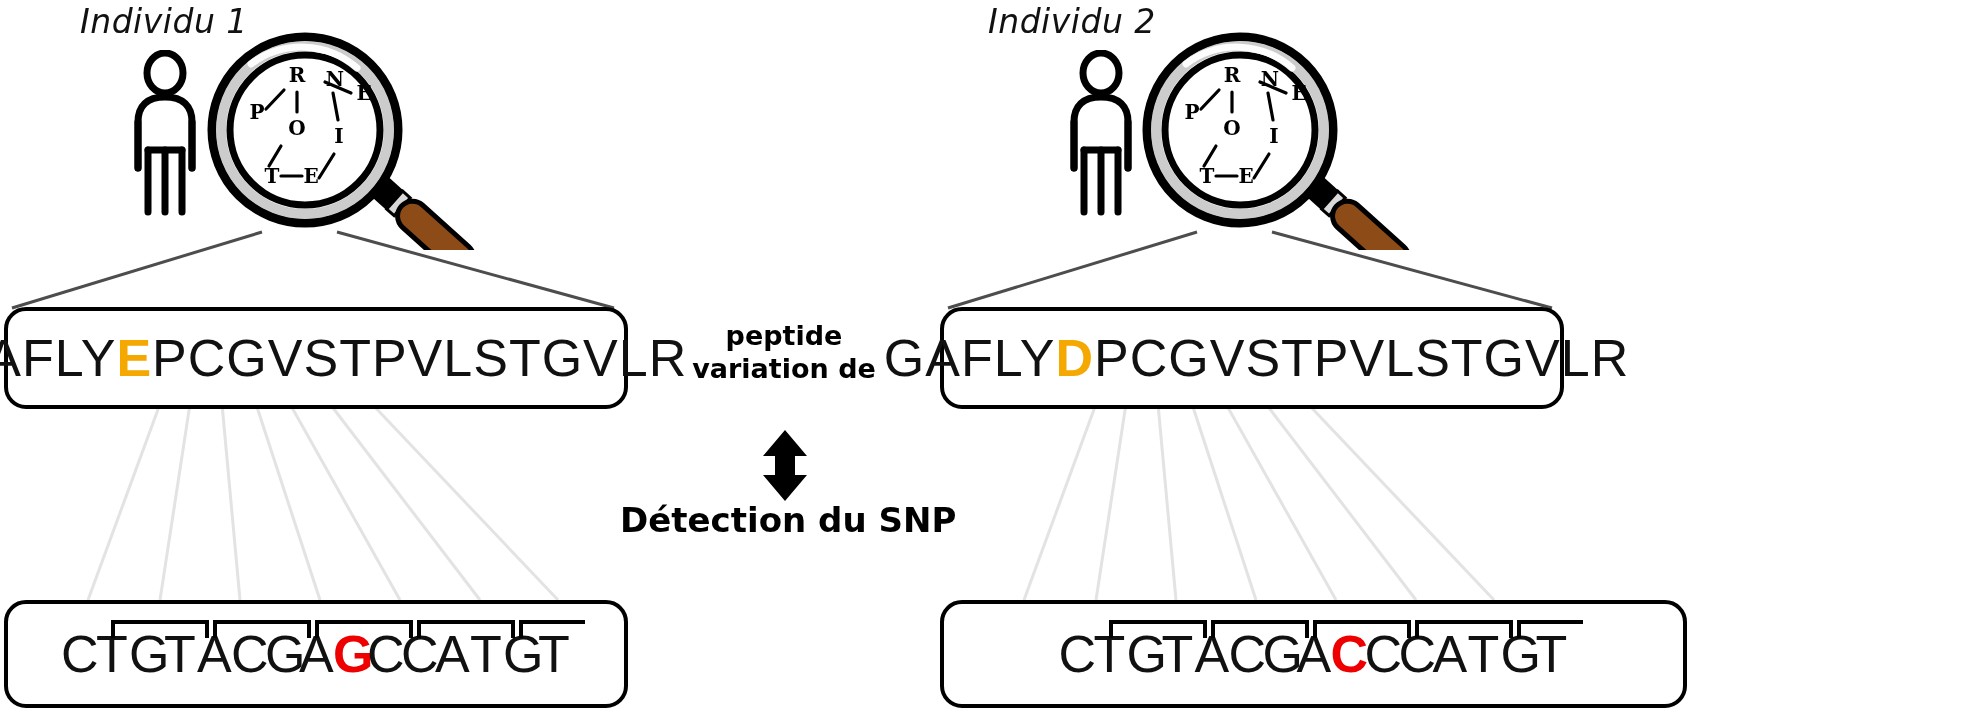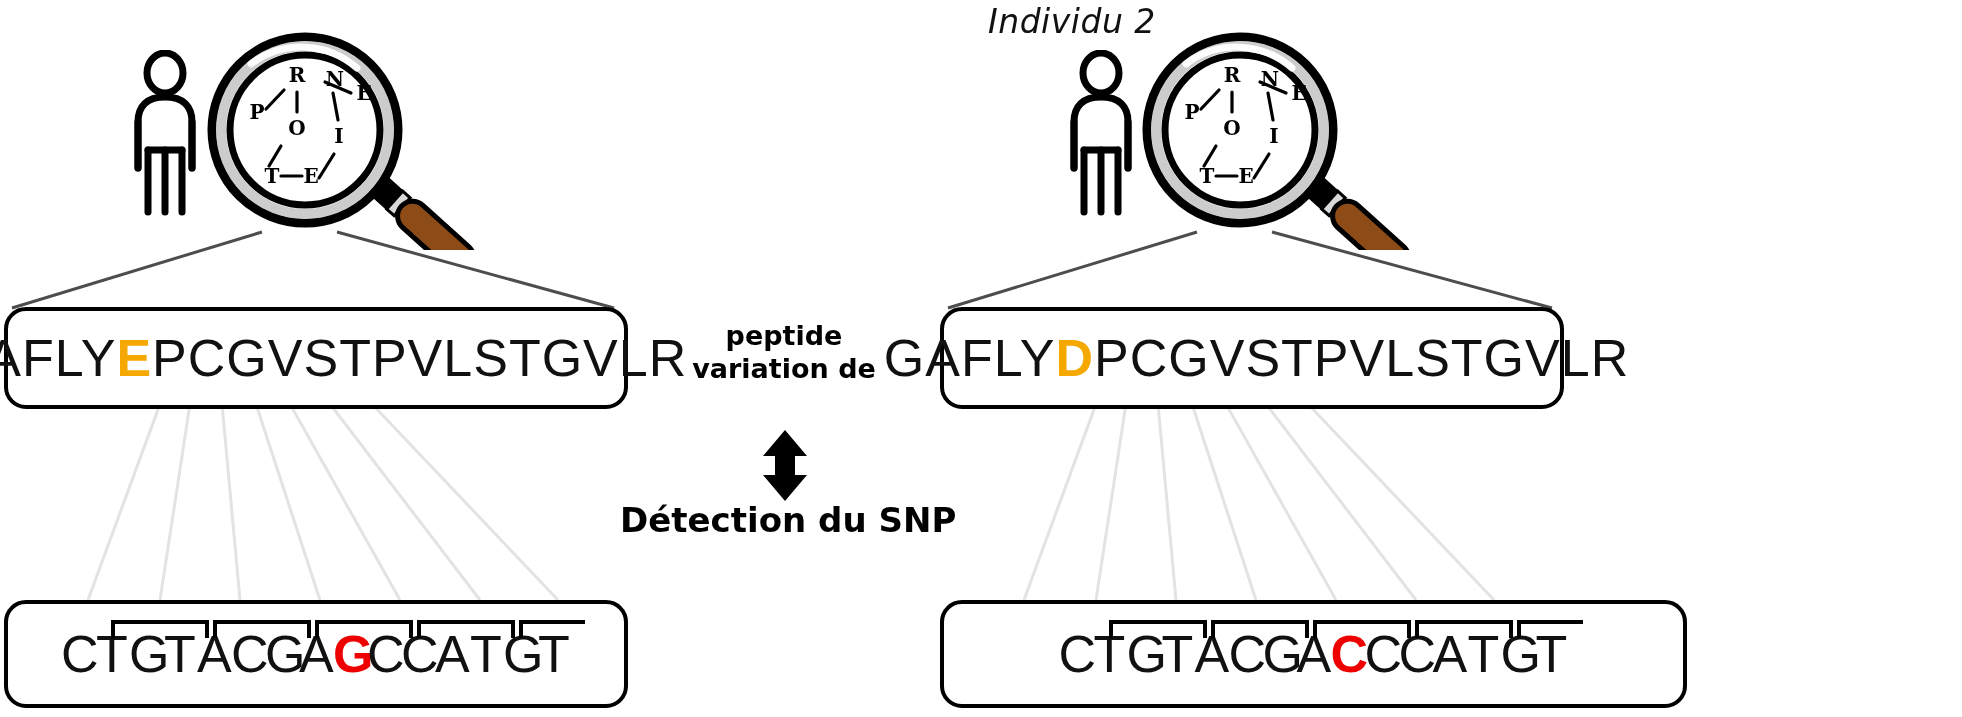--- a/index.html
+++ b/index.html
@@ -53,20 +53,21 @@
   }
   #center-pep-label{font-size:27px;width:300px;}
   #center-snp-label{font-size:34px;width:330px;white-space:nowrap;}
   .arrow-wrap{position:absolute;}
 </style>
 </head>
 <body>
 
 <div id="stage">
 
+  <div class="ind-title" id="title-1" style="left:80px;top:2px;">Individu 1</div>
 
   <div class="ind-title" id="title-2" style="left:988px;top:2px;">Individu 2</div>
 
   <svg class="person" style="left:120px;top:50px;" width="90" height="170" viewBox="0 0 90 170">
     <g fill="none" stroke="#000" stroke-width="7" stroke-linecap="round" stroke-linejoin="round">
       <ellipse cx="45" cy="23" rx="18" ry="20"></ellipse>
       <path d="M45 47 C27 47 18 56 18 72 L18 118 M45 47 C63 47 72 56 72 72 L72 118"></path>
       <path d="M18 72 L18 118 M72 72 L72 118"></path>
       <path d="M28 100 L28 162 M62 100 L62 162"></path>
       <path d="M28 100 L62 100"></path>

